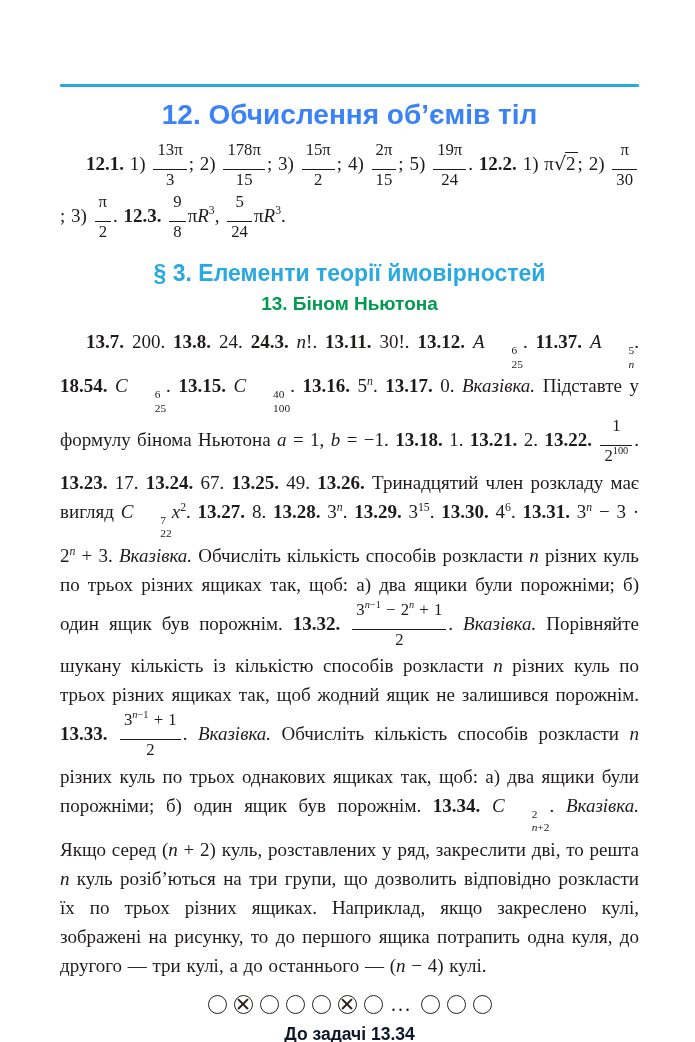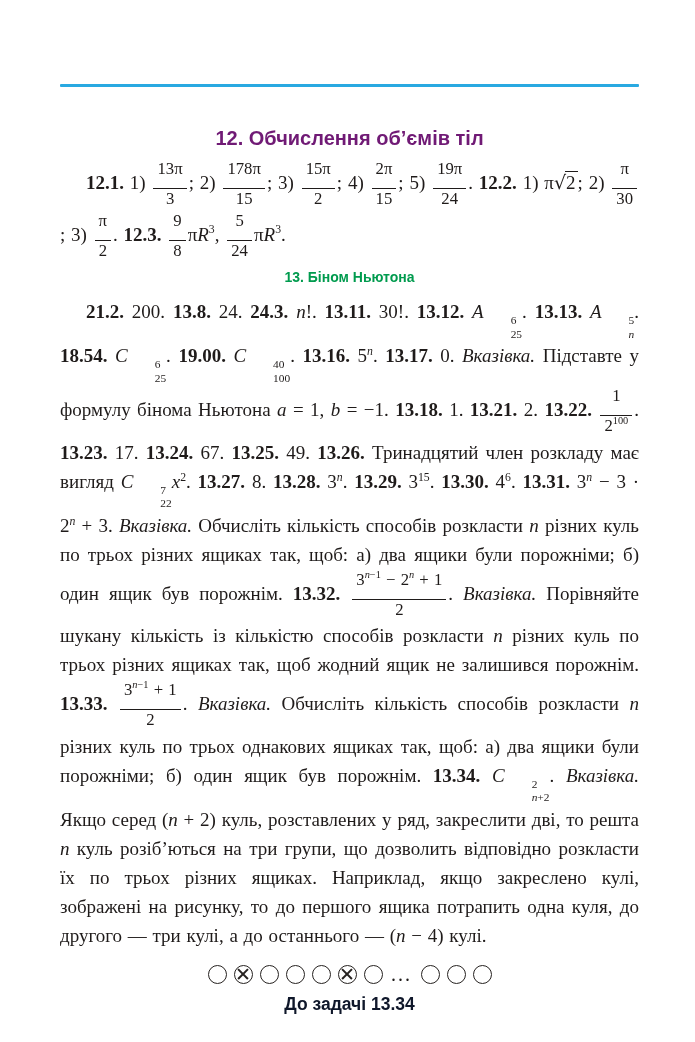--- a/index.html
+++ b/index.html
@@ -19,33 +19,33 @@
   }
   .page-number {
     position:absolute; right:0; top:-2px;
     font-family:"Liberation Sans","DejaVu Sans",sans-serif;
     font-weight:bold; font-size:18.5px; color:#161412;
   }
   .header-rule { height:3px; background:#29a9e1; margin-top:4px; border-radius:1px; }
 
   
   .h-green {
-    text-align:center; color:#701a75;
+    text-align:center; color:#3b82f6;
     font-family:"Liberation Sans","DejaVu Sans",sans-serif;
-    font-weight:bold; font-size:20px; margin:40px 0 8px;
+    font-weight:bold; font-size:28px; margin:12px 0 8px;
   }
   .h-blue {
     text-align:center; color:#29a9e1;
     font-family:"Liberation Sans","DejaVu Sans",sans-serif;
     font-weight:bold; font-size:23px; margin:16px 0 6px;
   }
   .h-green-sub {
     text-align:center; color:#009b4e;
     font-family:"Liberation Sans","DejaVu Sans",sans-serif;
-    font-weight:bold; font-size:14px; margin:6px 0 12px;
+    font-weight:bold; font-size:19px; margin:6px 0 12px;
   }
 
   
   .body-p {
     margin:0; font-size:19px; line-height:29px;
     text-align:justify; word-spacing:1px;
   }
   .body-p.indent { text-indent:26px; }
   .first-answers { margin-top:0; }
 
@@ -94,34 +94,35 @@
 <div class="page">
 
   <div class="header-rule"></div>
 
   <h2 class="h-green">12. Обчислення об’ємів тіл</h2>
 
   <div>
       <p class="body-p indent first-answers"><span class="tb">12.1.</span> 1) <span class="tfrac"><span class="tnum">13π</span><span class="tden">3</span></span>;  2) <span class="tfrac"><span class="tnum">178π</span><span class="tden">15</span></span>;  3) <span class="tfrac"><span class="tnum">15π</span><span class="tden">2</span></span>;  4) <span class="tfrac"><span class="tnum">2π</span><span class="tden">15</span></span>;  5) <span class="tfrac"><span class="tnum">19π</span><span class="tden">24</span></span>. <span class="tb">12.2.</span> 1) π<span class="tsqrt"><span class="trad">√</span><span class="tradb">2</span></span>; 2) <span class="tfrac"><span class="tnum">π</span><span class="tden">30</span></span>;  3) <span class="tfrac"><span class="tnum">π</span><span class="tden">2</span></span>. <span class="tb">12.3.</span> <span class="tfrac"><span class="tnum">9</span><span class="tden">8</span></span>π<span class="tv">R</span><span class="tsup">3</span>,  <span class="tfrac"><span class="tnum">5</span><span class="tden">24</span></span>π<span class="tv">R</span><span class="tsup">3</span>.</p>
     </div>
 
+  <h1 class="h-blue">§ 3. Елементи теорії ймовірностей</h1>
 
   <h2 class="h-green-sub">13. Біном Ньютона</h2>
 
   <div>
-      <p class="body-p indent"><span class="tb">21.2.</span> 200. <span class="tb">13.8.</span> 24. <span class="tb">24.3.</span> <span class="tv">n</span>!. <span class="tb">13.11.</span> 30!. <span class="tb">13.12.</span> <span class="tss"><span class="tssb"><span class="tv">A</span></span><span class="tsscol">
+      <p class="body-p indent"><span class="tb">13.7.</span> 200. <span class="tb">13.8.</span> 24. <span class="tb">24.3.</span> <span class="tv">n</span>!. <span class="tb">13.11.</span> 30!. <span class="tb">13.12.</span> <span class="tss"><span class="tssb"><span class="tv">A</span></span><span class="tsscol">
             <span class="tssu">6</span>
             <span class="tssq">25</span>
-          </span></span>. <span class="tb">13.13.</span> <span class="tss"><span class="tssb"><span class="tv">A</span></span><span class="tsscol">
+          </span></span>. <span class="tb">11.37.</span> <span class="tss"><span class="tssb"><span class="tv">A</span></span><span class="tsscol">
             <span class="tssu">5</span>
             <span class="tssq"><span class="tv">n</span></span>
           </span></span>. <span class="tb">18.54.</span> <span class="tss"><span class="tssb"><span class="tv">C</span></span><span class="tsscol">
             <span class="tssu">6</span>
             <span class="tssq">25</span>
-          </span></span>. <span class="tb">19.00.</span> <span class="tss"><span class="tssb"><span class="tv">C</span></span><span class="tsscol">
+          </span></span>. <span class="tb">13.15.</span> <span class="tss"><span class="tssb"><span class="tv">C</span></span><span class="tsscol">
             <span class="tssu">40</span>
             <span class="tssq">100</span>
           </span></span>. <span class="tb">13.16.</span> 5<span class="tsup"><span class="tv">n</span></span>. <span class="tb">13.17.</span> 0. <span class="ti">Вказівка.</span> Підставте у формулу бінома Ньютона <span class="tv">a</span> = 1, <span class="tv">b</span> = −1. <span class="tb">13.18.</span> 1. <span class="tb">13.21.</span> 2. <span class="tb">13.22.</span> <span class="tfrac"><span class="tnum">1</span><span class="tden">2<span class="tsup">100</span></span></span>. <span class="tb">13.23.</span> 17. <span class="tb">13.24.</span> 67. <span class="tb">13.25.</span> 49. <span class="tb">13.26.</span> Тринадцятий член розкладу має вигляд <span class="tss"><span class="tssb"><span class="tv">C</span></span><span class="tsscol">
             <span class="tssu">7</span>
             <span class="tssq">22</span>
           </span></span><span class="tv">x</span><span class="tsup">2</span>. <span class="tb">13.27.</span> 8. <span class="tb">13.28.</span> 3<span class="tsup"><span class="tv">n</span></span>. <span class="tb">13.29.</span> 3<span class="tsup">15</span>. <span class="tb">13.30.</span> 4<span class="tsup">6</span>. <span class="tb">13.31.</span> 3<span class="tsup"><span class="tv">n</span></span> − 3 · 2<span class="tsup"><span class="tv">n</span></span> + 3. <span class="ti">Вказівка.</span> Обчисліть кількість способів розкласти <span class="tv">n</span> різних куль по трьох різних ящиках так, щоб: а) два ящики були порожніми; б) один ящик був порожнім. <span class="tb">13.32.</span> <span class="tfrac"><span class="tnum">3<span class="tsup"><span class="tv">n</span>−1</span> − 2<span class="tsup"><span class="tv">n</span></span> + 1</span><span class="tden">2</span></span>. <span class="ti">Вказівка.</span> Порівняйте шукану кількість із кількістю способів розкласти <span class="tv">n</span> різних куль по трьох різних ящиках так, щоб жодний ящик не залишився порожнім. <span class="tb">13.33.</span> <span class="tfrac"><span class="tnum">3<span class="tsup"><span class="tv">n</span>−1</span> + 1</span><span class="tden">2</span></span>. <span class="ti">Вказівка.</span> Обчисліть кількість способів розкласти <span class="tv">n</span> різних куль по трьох однакових ящиках так, щоб: а) два ящики були порожніми; б) один ящик був порожнім. <span class="tb">13.34.</span> <span class="tss"><span class="tssb"><span class="tv">C</span></span><span class="tsscol">
             <span class="tssu">2</span>
             <span class="tssq"><span class="tv">n</span>+2</span>
           </span></span>. <span class="ti">Вказівка.</span> Якщо серед (<span class="tv">n</span> + 2) куль, розставлених у ряд, закреслити дві, то решта <span class="tv">n</span> куль розіб’ються на три групи, що дозволить відповідно розкласти їх по трьох різних ящиках. Наприклад, якщо закреслено кулі, зображені на рисунку, то до першого ящика потрапить одна куля, до другого — три кулі, а до останнього — (<span class="tv">n</span> − 4) кулі.</p>
       <div class="figure"><span class="ball"></span><span class="ball crossed"></span><span class="ball"></span><span class="ball"></span><span class="ball"></span><span class="ball crossed"></span><span class="ball"></span><span class="fdots">...</span><span class="ball"></span><span class="ball"></span><span class="ball"></span></div>

